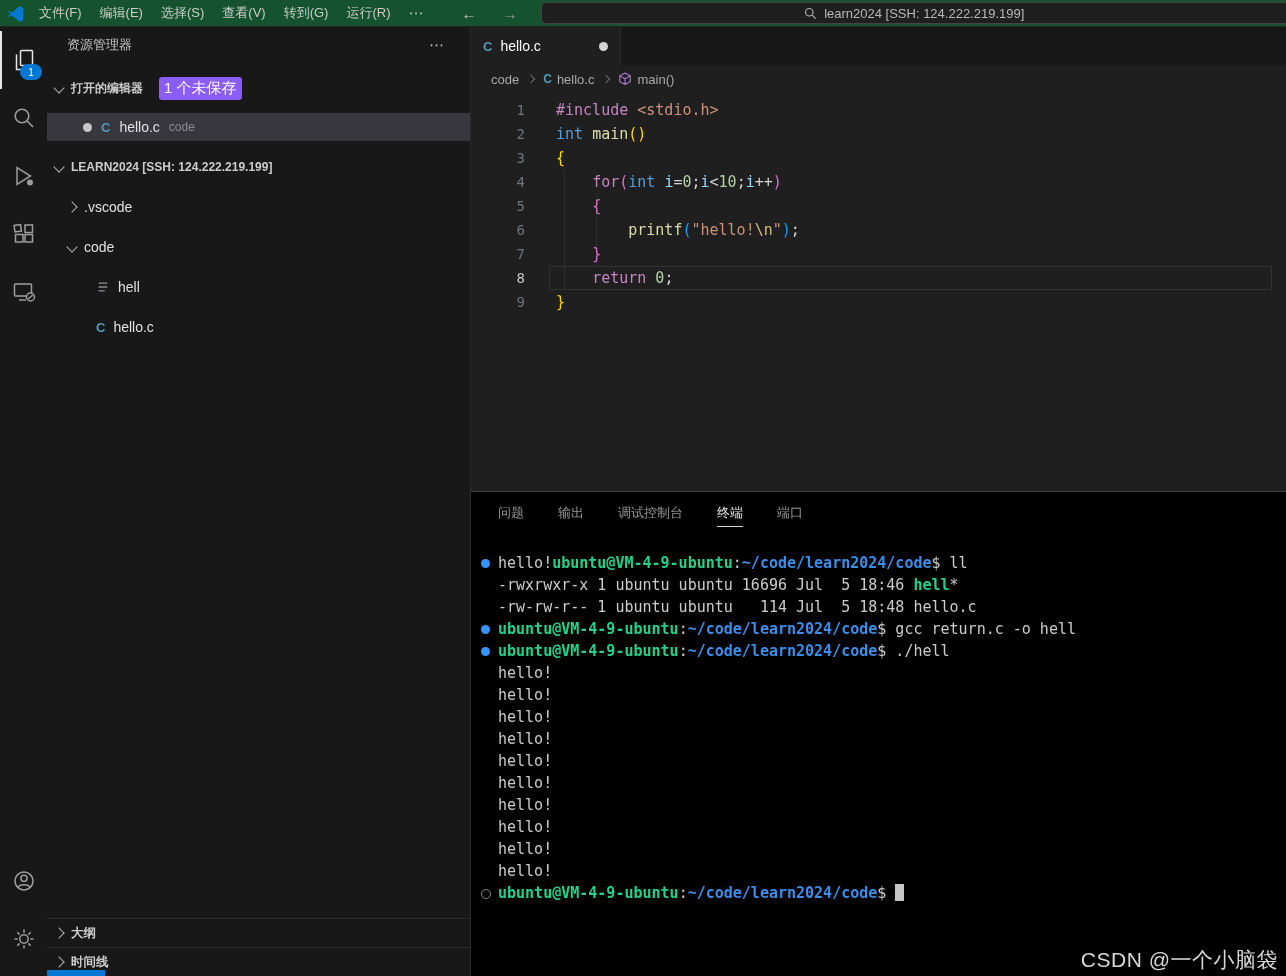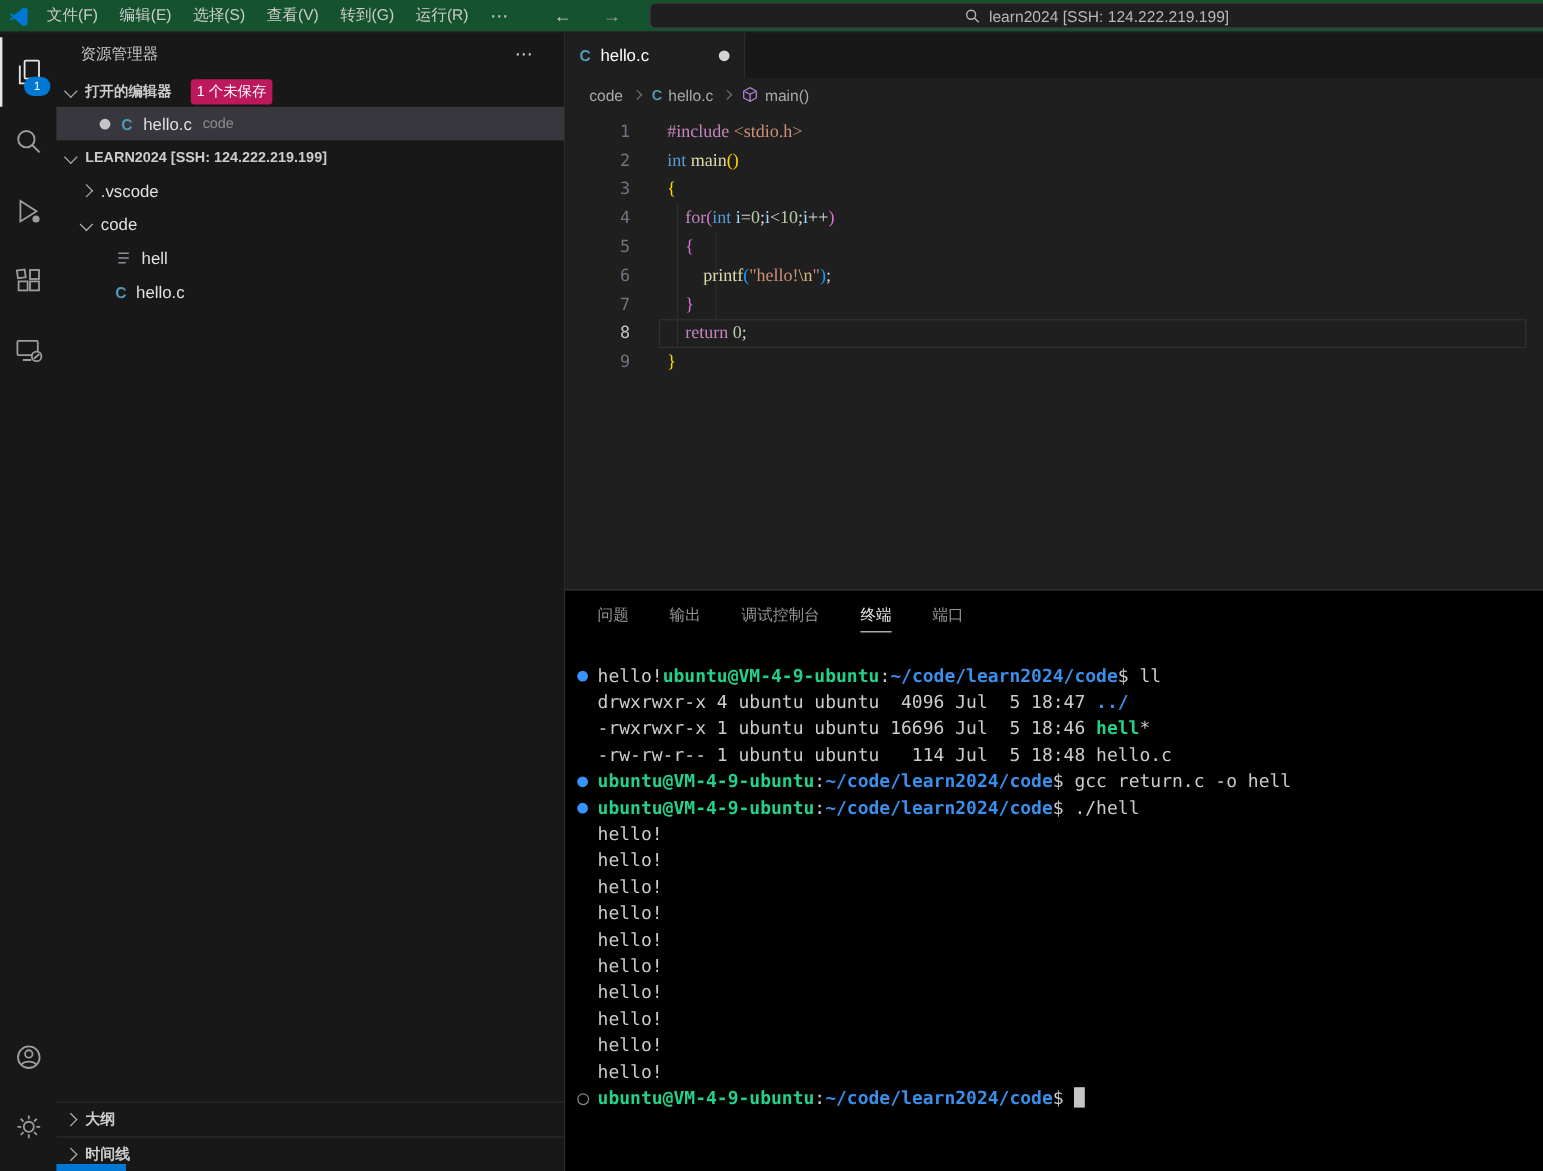--- a/index.html
+++ b/index.html
@@ -27,31 +27,31 @@
     justify-content:space-between;padding:4px 0 8px;}
   .ab-group{display:flex;flex-direction:column;}
   .ab-item{width:47px;height:58px;display:flex;align-items:center;justify-content:center;
     position:relative;color:#9d9d9d;cursor:pointer;}
   .ab-item.active{color:#e7e7e7;box-shadow:inset 2px 0 0 #e7e7e7;}
   .ab-badge{position:absolute;right:5px;bottom:9px;min-width:16px;height:16px;border-radius:9px;
     background:#0078d4;color:#fff;font-size:10px;display:flex;align-items:center;justify-content:center;padding:0 3px;}
 
   
   .sidebar{width:423px;background:#181818;flex:none;display:flex;flex-direction:column;color:#cccccc;
-    position:relative;font-size:14px;}
+    position:relative;font-size:14px;gap:12px;}
   .sb-header{height:36px;display:flex;align-items:center;padding:0 25px 0 20px;font-size:13px;color:#c5c5c5;flex:none;}
   .sb-header .title{flex:1;}
   .sb-ellipsis{font-size:15px;letter-spacing:1px;color:#cccccc;cursor:pointer;}
   .chev{width:7px;height:7px;border-right:1.5px solid #aeaeae;border-bottom:1.5px solid #aeaeae;
     flex:none;display:inline-block;}
   .chev.right{transform:rotate(-45deg);}
   .chev.down{transform:rotate(45deg);}
   .sb-section{height:26px;display:flex;align-items:center;gap:8px;padding-left:8px;
     font-weight:bold;font-size:12px;cursor:pointer;flex:none;}
-  .badge-unsaved{margin-left:8px;background:#be185d;color:#ffffff;font-weight:normal;font-size:12px;
+  .badge-unsaved{margin-left:8px;background:#8b5cf6;color:#ffffff;font-weight:normal;font-size:15px;
     padding:2px 5px;border-radius:3px;}
   .oe-row{height:28px;display:flex;align-items:center;background:#37373d;padding-left:36px;gap:9px;
     cursor:pointer;flex:none;}
   .mod-circle{width:9px;height:9px;border-radius:50%;background:#c5c5c5;flex:none;}
   .c-badge{color:#519aba;font-weight:bold;font-size:13px;flex:none;}
   .row-label{color:#e0e0e0;}
   .desc{color:#8c8c8c;font-size:12px;}
   .ws-section{height:28px;display:flex;align-items:center;gap:8px;padding-left:8px;font-weight:bold;
     font-size:12px;color:#cccccc;cursor:pointer;flex:none;}
   .tree-row{height:28px;display:flex;align-items:center;gap:8px;cursor:pointer;flex:none;}
@@ -73,21 +73,21 @@
   .bc-sep{width:5px;height:5px;border-right:1.3px solid #6e6e6e;border-bottom:1.3px solid #6e6e6e;
     transform:rotate(-45deg);flex:none;}
   .bc-item{display:flex;align-items:center;gap:5px;cursor:pointer;}
   .bc-item .c-badge{font-size:12px;}
 
   
   .code-area{flex:1;background:#1f1f1f;position:relative;overflow:hidden;padding-top:5px;
     font-family:"DejaVu Sans Mono","Liberation Mono",monospace;font-size:15px;}
   .code-line{display:flex;height:24px;line-height:24px;position:relative;}
   .ln{width:54px;text-align:right;color:#6e7681;flex:none;font-size:14px;cursor:pointer;}
-  .lc{padding-left:31px;white-space:pre;font-family:Liberation Serif, serif;}
+  .lc{padding-left:31px;white-space:pre;}
   .code-line.current .ln{color:#c6c6c6;}
   .code-line.current::after{content:"";position:absolute;left:78px;right:14px;top:0;bottom:0;
     border:1px solid #323232;pointer-events:none;}
   .guide{position:absolute;width:1px;background:#2e2e2e;}
   .g1{left:93px;top:77px;height:120px;}
   .g2{left:125px;top:101px;height:72px;}
   .tk-k{color:#C586C0;} .tk-t{color:#569CD6;} .tk-f{color:#DCDCAA;} .tk-s{color:#CE9178;}
   .tk-e{color:#D7BA7D;} .tk-n{color:#B5CEA8;} .tk-v{color:#9CDCFE;} .tk-p{color:#D4D4D4;}
   .tk-b1{color:#FFD700;} .tk-b2{color:#DA70D6;} .tk-b3{color:#179FFF;}
 
@@ -352,21 +352,20 @@
       <div class="panel">
         <div class="panel-tabs">
           <span class="panel-tab">问题</span>
           <span class="panel-tab">输出</span>
           <span class="panel-tab">调试控制台</span>
           <span class="panel-tab active">终端</span>
           <span class="panel-tab">端口</span>
         </div>
         <div class="terminal" id="terminal-lines">
             <div class="t-line"><span class="deco run"></span><span class="ts-d">hello!</span><span class="ts-g">ubuntu@VM-4-9-ubuntu</span><span class="ts-d">:</span><span class="ts-b">~/code/learn2024/code</span><span class="ts-d">$</span><span class="ts-d"> ll</span></div>
-            <div class="t-line"><span class="ts-d">drwxrwxr-x 4 ubuntu ubuntu  4096 Jul  5 18:47 </span><span class="ts-b">../</span></div>
             <div class="t-line"><span class="ts-d">-rwxrwxr-x 1 ubuntu ubuntu 16696 Jul  5 18:46 </span><span class="ts-g">hell</span><span class="ts-d">*</span></div>
             <div class="t-line"><span class="ts-d">-rw-rw-r-- 1 ubuntu ubuntu   114 Jul  5 18:48 hello.c</span></div>
             <div class="t-line"><span class="deco run"></span><span class="ts-g">ubuntu@VM-4-9-ubuntu</span><span class="ts-d">:</span><span class="ts-b">~/code/learn2024/code</span><span class="ts-d">$</span><span class="ts-d"> gcc return.c -o hell</span></div>
             <div class="t-line"><span class="deco run"></span><span class="ts-g">ubuntu@VM-4-9-ubuntu</span><span class="ts-d">:</span><span class="ts-b">~/code/learn2024/code</span><span class="ts-d">$</span><span class="ts-d"> ./hell</span></div>
             <div class="t-line"><span class="ts-d">hello!</span></div>
             <div class="t-line"><span class="ts-d">hello!</span></div>
             <div class="t-line"><span class="ts-d">hello!</span></div>
             <div class="t-line"><span class="ts-d">hello!</span></div>
             <div class="t-line"><span class="ts-d">hello!</span></div>
             <div class="t-line"><span class="ts-d">hello!</span></div>
@@ -374,13 +373,14 @@
             <div class="t-line"><span class="ts-d">hello!</span></div>
             <div class="t-line"><span class="ts-d">hello!</span></div>
             <div class="t-line"><span class="ts-d">hello!</span></div>
             <div class="t-line"><span class="deco idle"></span><span class="ts-g">ubuntu@VM-4-9-ubuntu</span><span class="ts-d">:</span><span class="ts-b">~/code/learn2024/code</span><span class="ts-d">$ </span><span class="cursor"></span></div>
           </div>
       </div>
 
     </div>
   </div>
 
+  <div class="watermark">CSDN @一个小脑袋</div>
 </div>
 
 </body></html>

